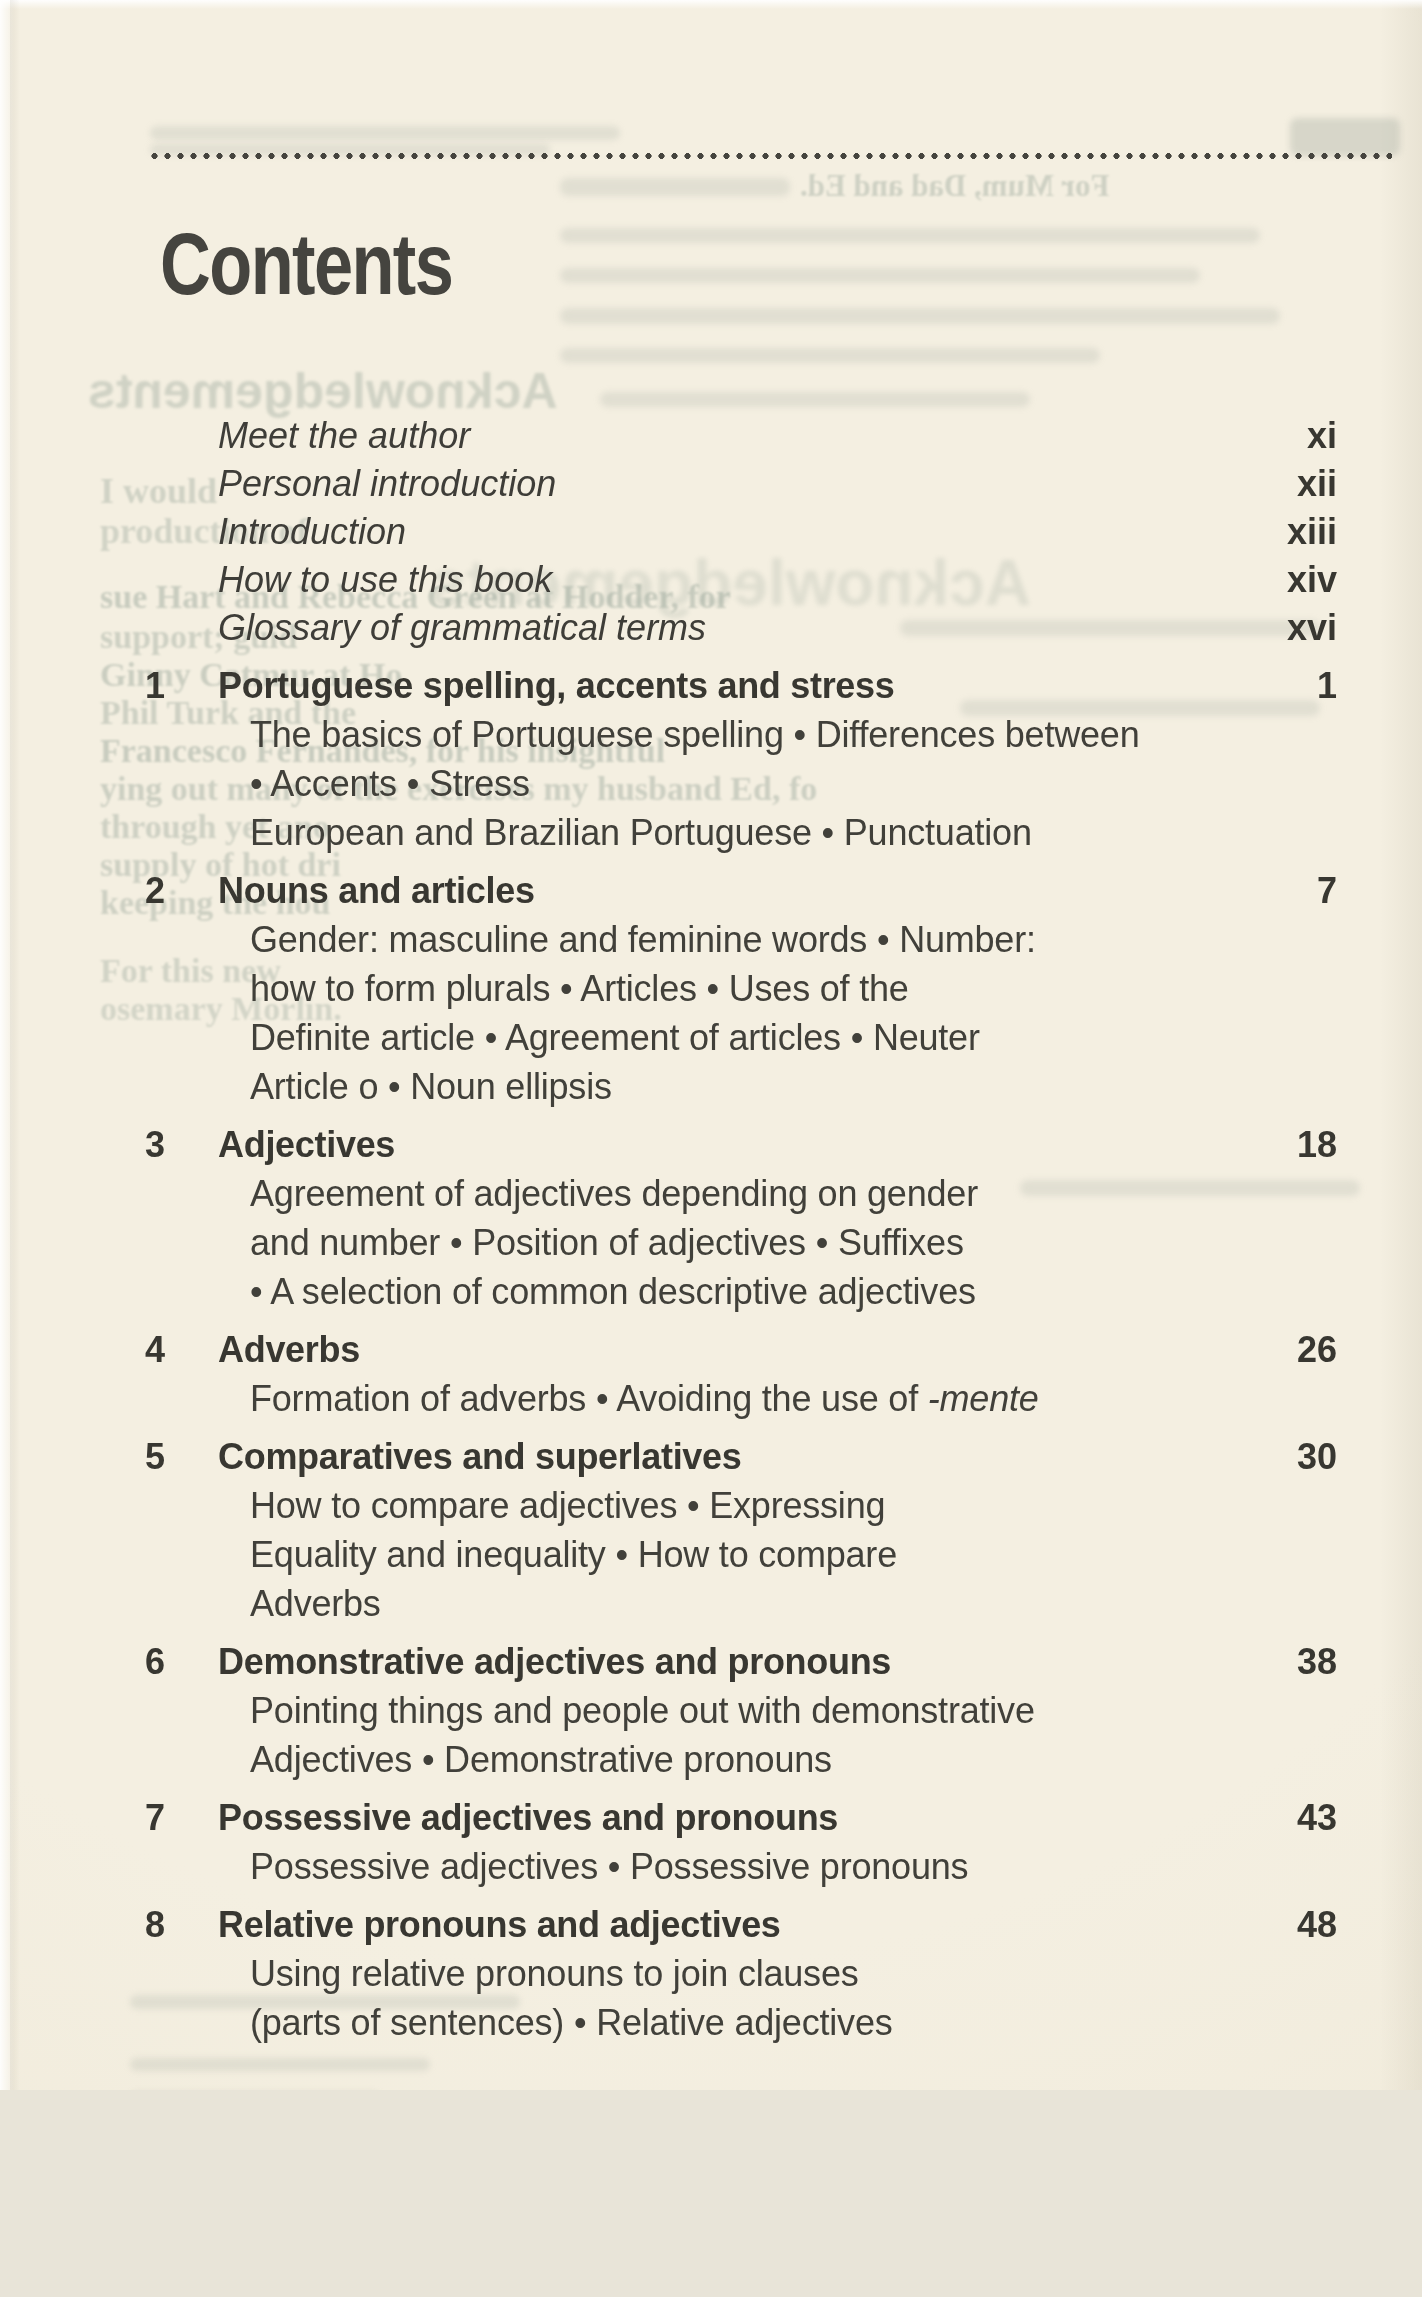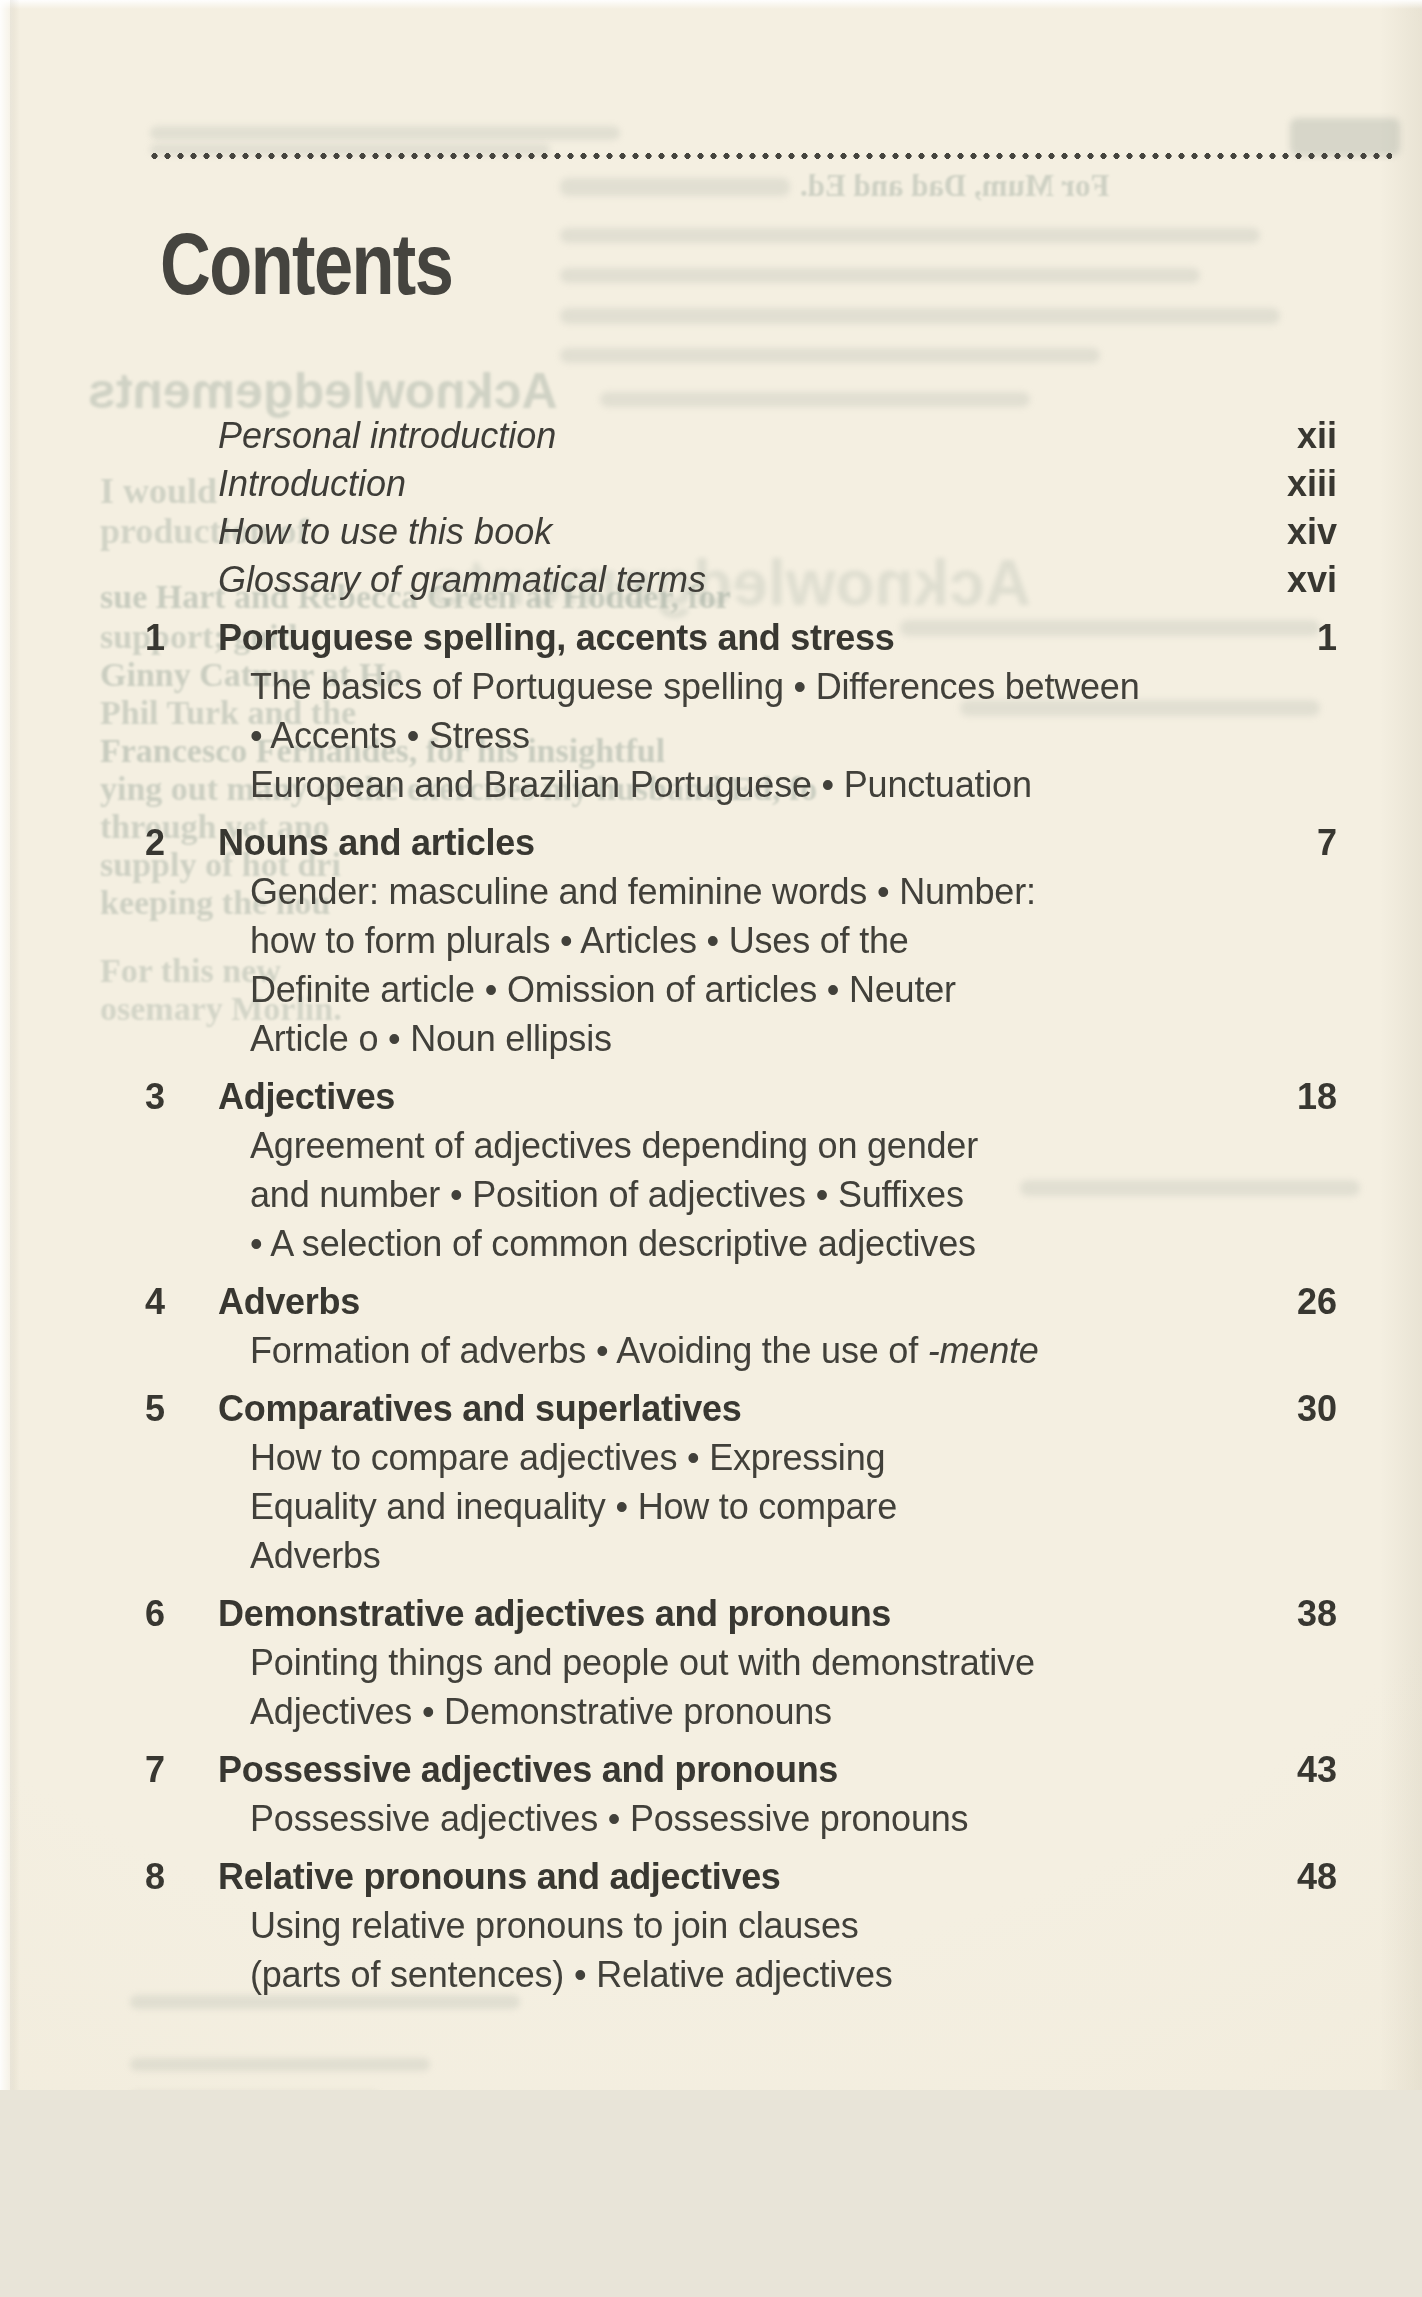--- a/index.html
+++ b/index.html
@@ -120,20 +120,25 @@
 
   <div class="content-layer">
 
     <div class="dotted-rule"></div>
 
     <div class="page-heading">Contents</div>
 
     <div class="toc">
       <div id="front-matter">
           <div class="fm-row">
+            <span class="fm-title">Meet the author</span>
+            <span class="spacer"></span>
+            <span class="pg">xi</span>
+          </div>
+          <div class="fm-row">
             <span class="fm-title">Personal introduction</span>
             <span class="spacer"></span>
             <span class="pg">xii</span>
           </div>
           <div class="fm-row">
             <span class="fm-title">Introduction</span>
             <span class="spacer"></span>
             <span class="pg">xiii</span>
           </div>
           <div class="fm-row">
@@ -158,21 +163,21 @@
           <div class="desc-line">• Accents • Stress</div>
           <div class="desc-line">European and Brazilian Portuguese • Punctuation</div>
           <div class="ch-title-row">
             <span class="ch-num">2</span>
             <span class="ch-title">Nouns and articles</span>
             <span class="spacer"></span>
             <span class="pg">7</span>
           </div>
           <div class="desc-line">Gender: masculine and feminine words • Number:</div>
           <div class="desc-line">how to form plurals • Articles • Uses of the</div>
-          <div class="desc-line">Definite article • Omission of articles • Neuter</div>
+          <div class="desc-line">Definite article • Agreement of articles • Neuter</div>
           <div class="desc-line">Article o • Noun ellipsis</div>
           <div class="ch-title-row">
             <span class="ch-num">3</span>
             <span class="ch-title">Adjectives</span>
             <span class="spacer"></span>
             <span class="pg">18</span>
           </div>
           <div class="desc-line">Agreement of adjectives depending on gender</div>
           <div class="desc-line">and number • Position of adjectives • Suffixes</div>
           <div class="desc-line">• A selection of common descriptive adjectives</div>

